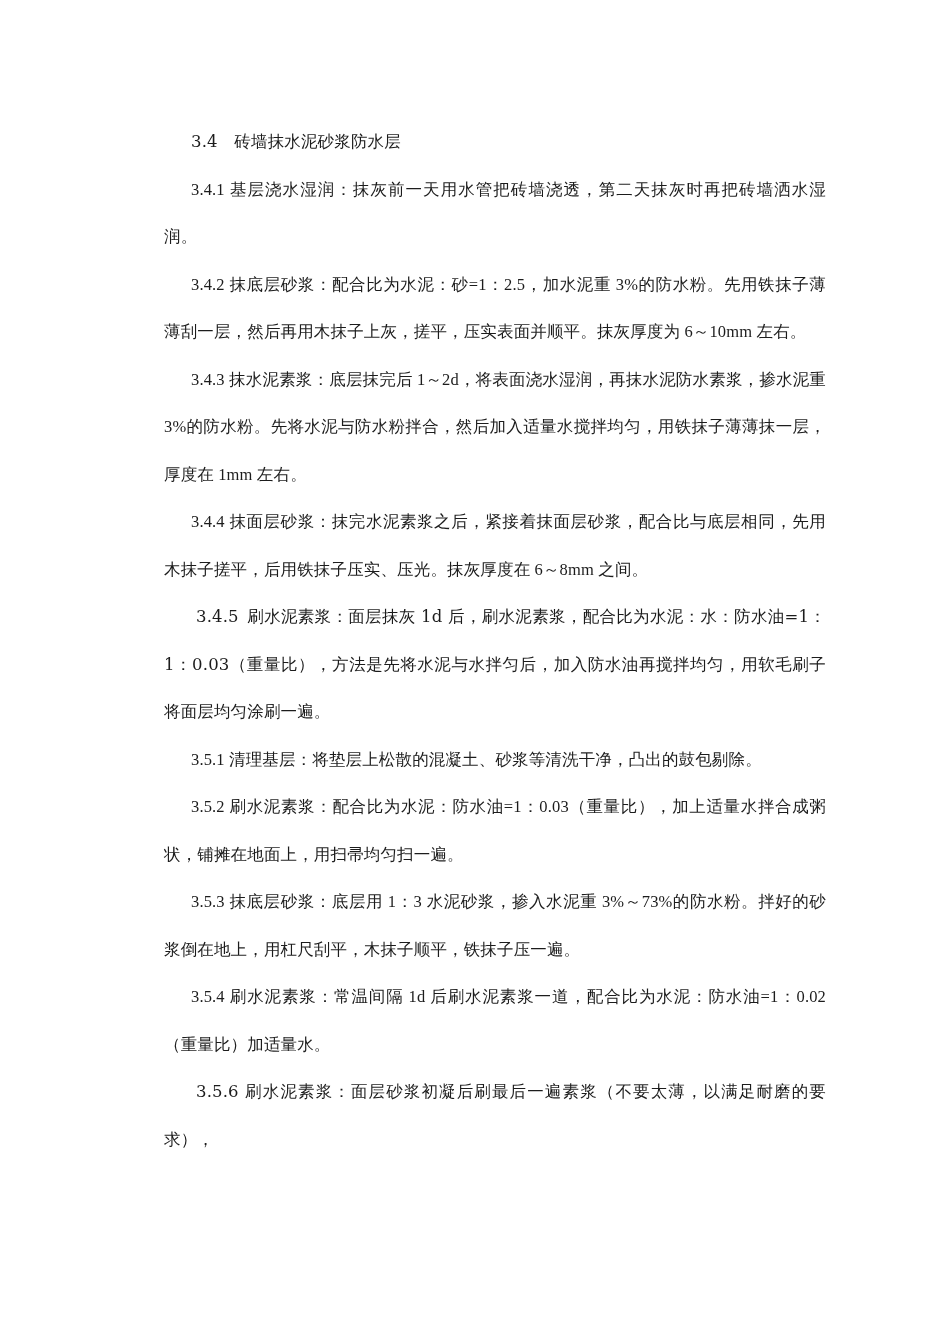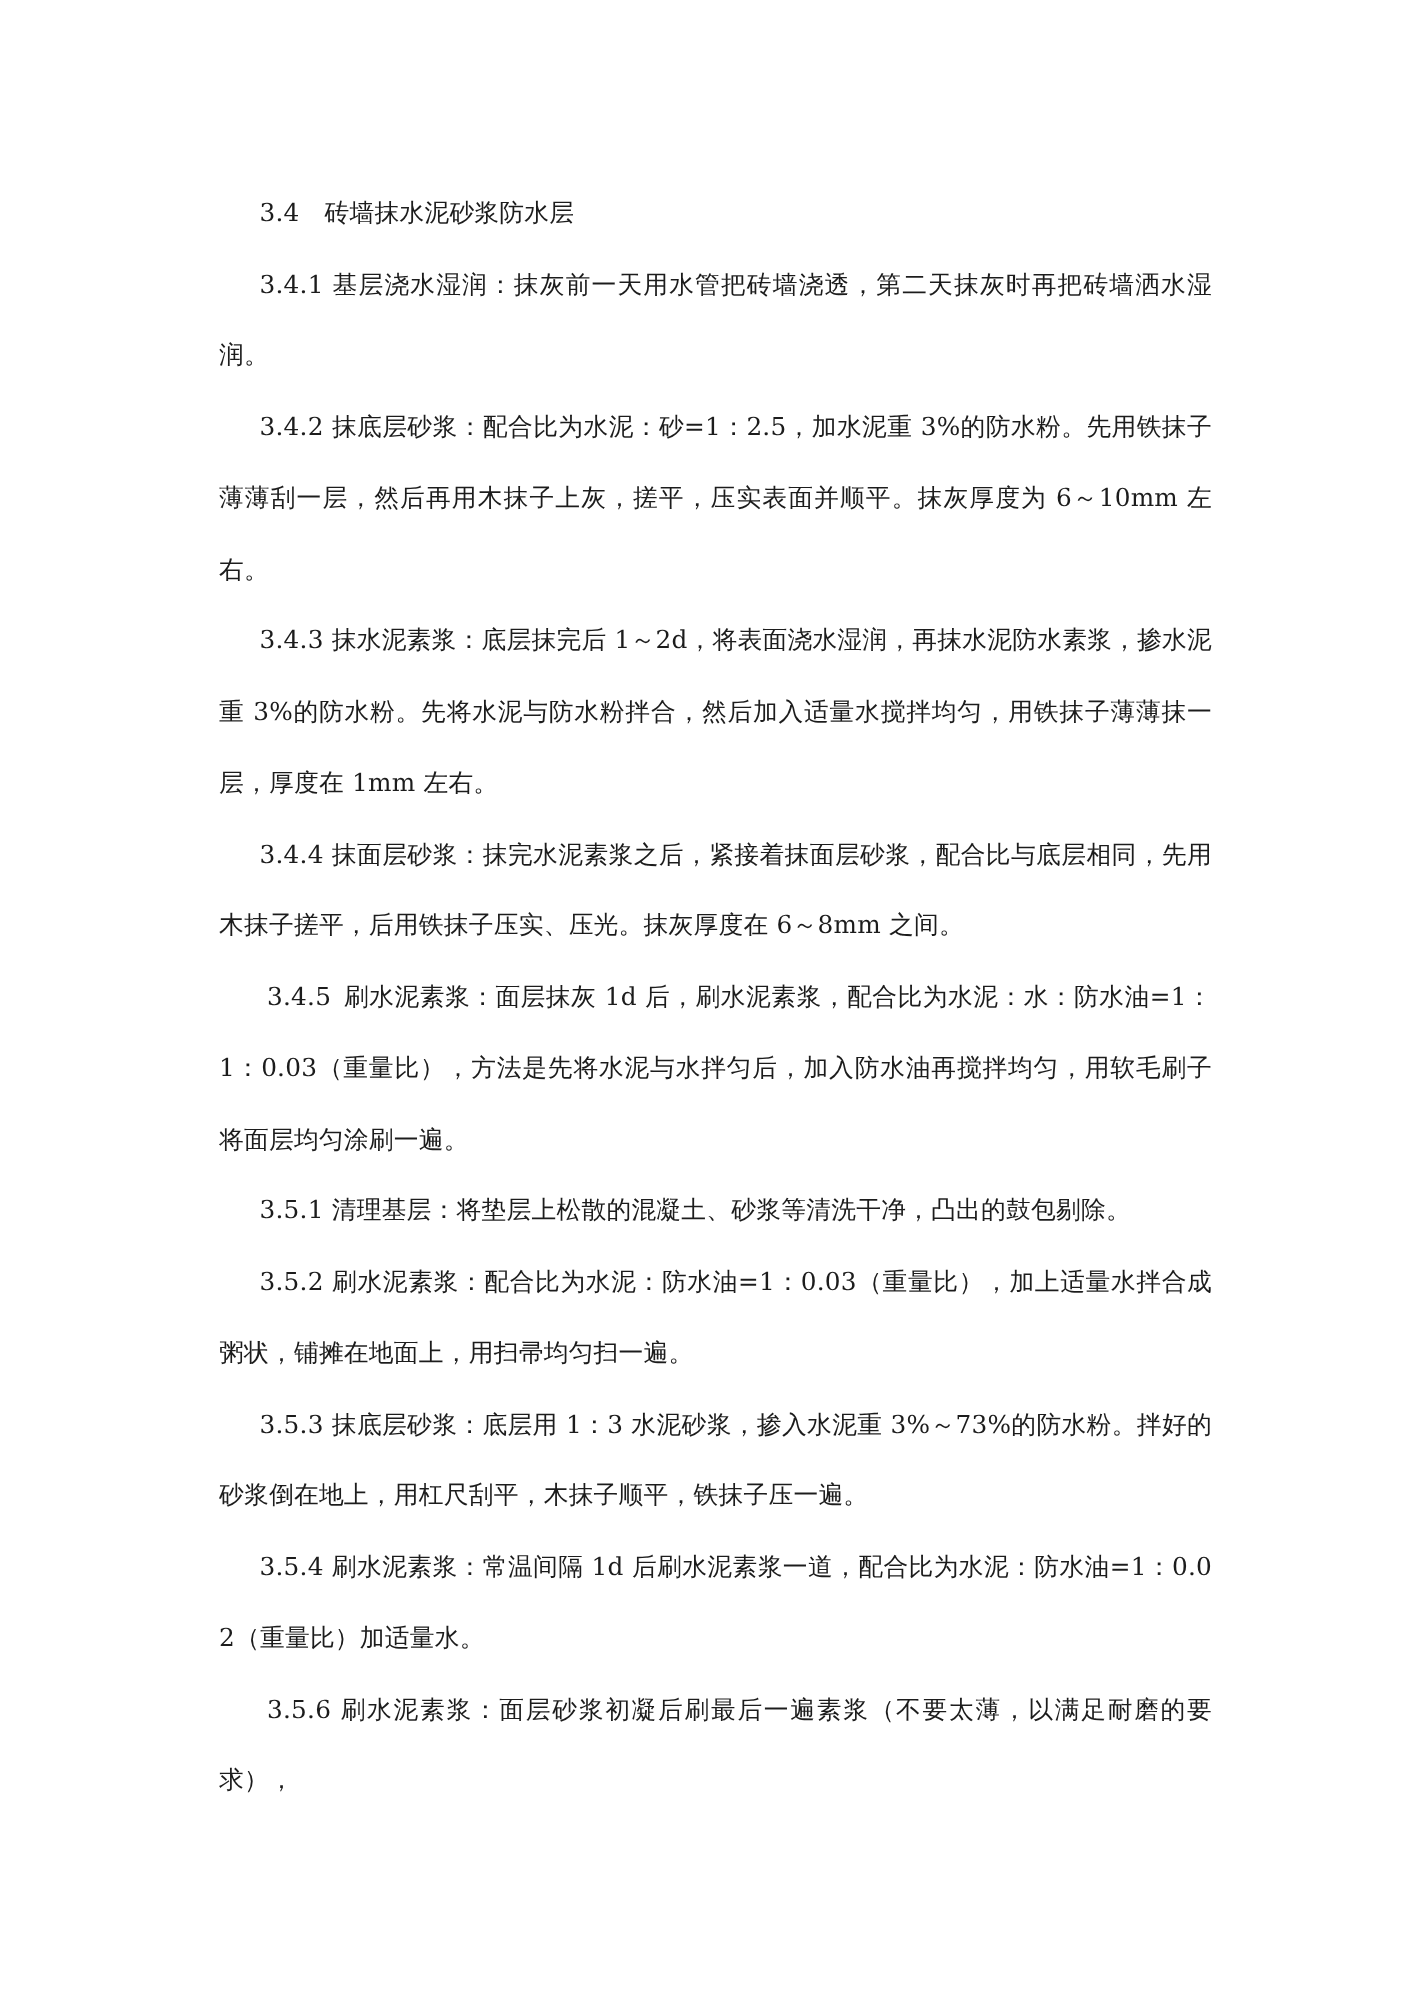--- a/index.html
+++ b/index.html
@@ -14,42 +14,42 @@
     width: 950px;
     height: 1344px;
     background: #ffffff;
     margin: 0;
     overflow: hidden;
     box-sizing: border-box;
   }
 
   .doc-body {
     position: absolute;
-    left: 146px;
+    left: 164px;
     top: 118px;
     width: 662px;
   }
 
   .para {
     font-family: "DejaVu Serif", "Liberation Serif", serif;
     font-size: 16.5px;
     line-height: 47.5px;
     color: #1c1c1c;
     text-align: justify;
     text-justify: inter-ideograph;
     margin: 0;
     padding: 0;
     letter-spacing: 0.15px;
     word-break: break-all;
     -webkit-font-smoothing: antialiased;
   }
 
   
   .indent-heading   { text-indent: 27px; }
-  .indent-normal    { text-indent: 27px; }
+  .indent-normal    { text-indent: 27px; font-family: Liberation Serif, serif; }
   .indent-wide      { text-indent: 32px; }
 </style>
 </head>
 <body>
 
 <div class="page">
   <div class="doc-body" id="doc-body">
 
   <p class="para indent-heading">3.4 砖墙抹水泥砂浆防水层</p>
       <p class="para indent-normal">3.4.1 基层浇水湿润：抹灰前一天用水管把砖墙浇透，第二天抹灰时再把砖墙洒水湿润。</p>

